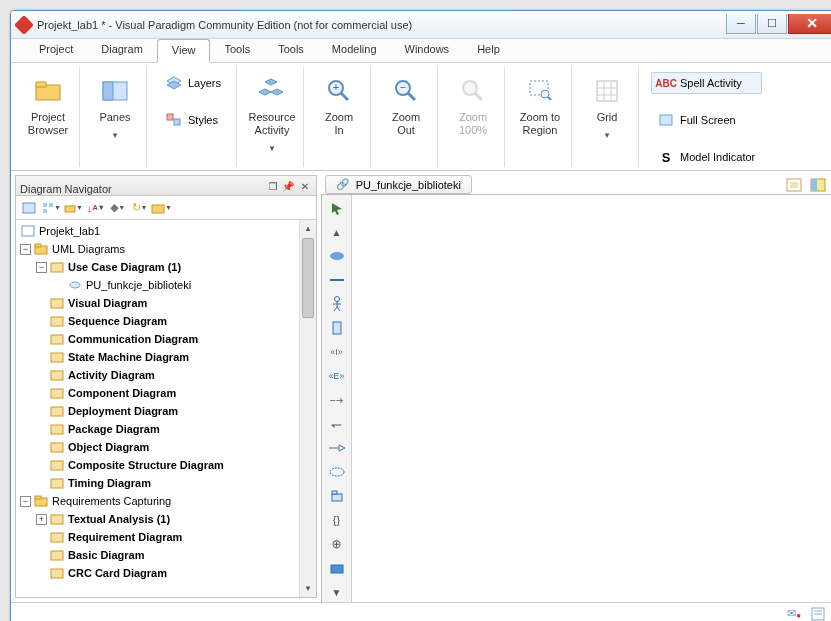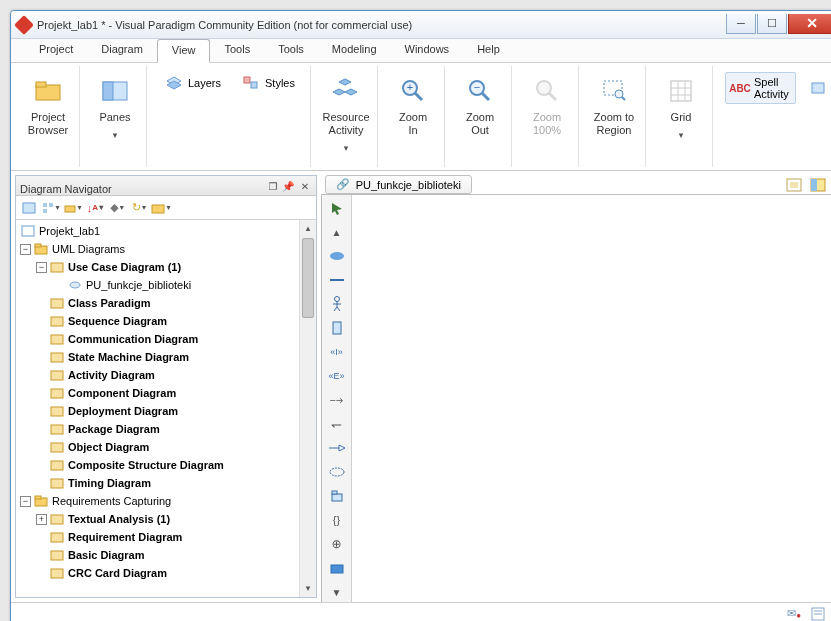--- a/index.html
+++ b/index.html
@@ -18,21 +18,21 @@
 .menuitem { padding: 4px 14px 4px 14px; color:#333; cursor:pointer; }
 .menuitem.active { background:#fff; border:1px solid #b5b5b5; border-bottom-color:#fff; border-radius:3px 3px 0 0; margin-bottom:-1px; }
 
 .ribbon { height: 108px; background:#fff; border-bottom:1px solid #c9c9c9; display:flex; padding:3px 6px; gap:4px; }
 .rgroup { display:flex; flex-direction:column; align-items:center; padding:2px; border-right:1px solid #e0e0e0; }
 .rgroup.noline { border-right:none; }
 .rbigbtn { width:58px; height:96px; display:flex; flex-direction:column; align-items:center; justify-content:flex-start; padding-top:6px; gap:4px; cursor:pointer; border:1px solid transparent; border-radius:3px; }
 .rbigbtn .icn { width:32px; height:32px; display:flex; align-items:center; justify-content:center; }
 .rbigbtn .lbl { text-align:center; line-height:13px; color:#333; }
 .rbigbtn .arrow::after { content:"▾"; font-size:9px; color:#555; }
-.rsmallbtns { display:flex; flex-direction:row; gap:8px; padding:4px 6px; }
+.rsmallbtns { display:flex; flex-direction:column; gap:15px; padding:4px 6px; }
 .rsmallbtn { display:flex; align-items:center; gap:6px; padding:3px 6px; cursor:pointer; border:1px solid transparent; border-radius:2px; }
 .rsmallbtn.active { background:#eef3fb; border-color:#bcd0e6; }
 .rsmallbtn .i { width:16px; height:14px; display:inline-flex; align-items:center; justify-content:center; }
 
 .workspace { flex:1; display:flex; overflow:hidden; }
 
 .navpanel { width:302px; border:1px solid #b8c5d6; margin:4px; display:flex; flex-direction:column; background:#fff; }
 .navhdr { height:20px; background:linear-gradient(#f5f5f5,#e6e6e6); border-bottom:1px solid #c9c9c9; display:flex; align-items:flex-end; padding:0 4px; }
 .navhdr .t { flex:1; color:#333; }
 .navhdr .ctl { width:14px; height:14px; margin-left:2px; font-size:10px; color:#555; text-align:center; cursor:pointer; }
@@ -314,21 +314,21 @@
             </span>
           <span class="lbl">PU_funkcje_biblioteki</span>
         </div>
         <div class="trow ind2">
             <span class="exp empty"></span>
             <span class="fic">
               <svg width="14" height="12">
                 <rect x="1" y="2" width="12" height="9" fill="#f7e2a3" stroke="#c79a2a"></rect>
               </svg>
             </span>
-            <span class="lbl bold">Class Paradigm</span>
+            <span class="lbl bold">Visual Diagram</span>
           </div>
         <div class="trow ind2">
             <span class="exp empty"></span>
             <span class="fic">
               <svg width="14" height="12">
                 <rect x="1" y="2" width="12" height="9" fill="#f7e2a3" stroke="#c79a2a"></rect>
               </svg>
             </span>
             <span class="lbl bold">Sequence Diagram</span>
           </div>

